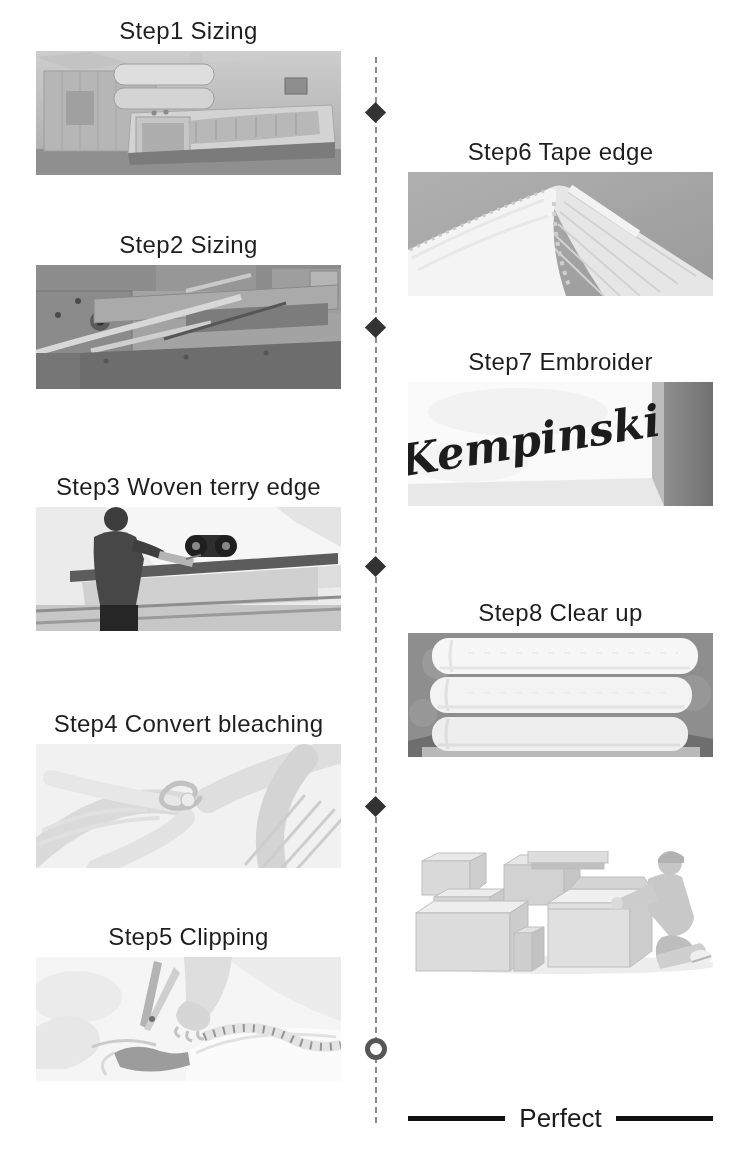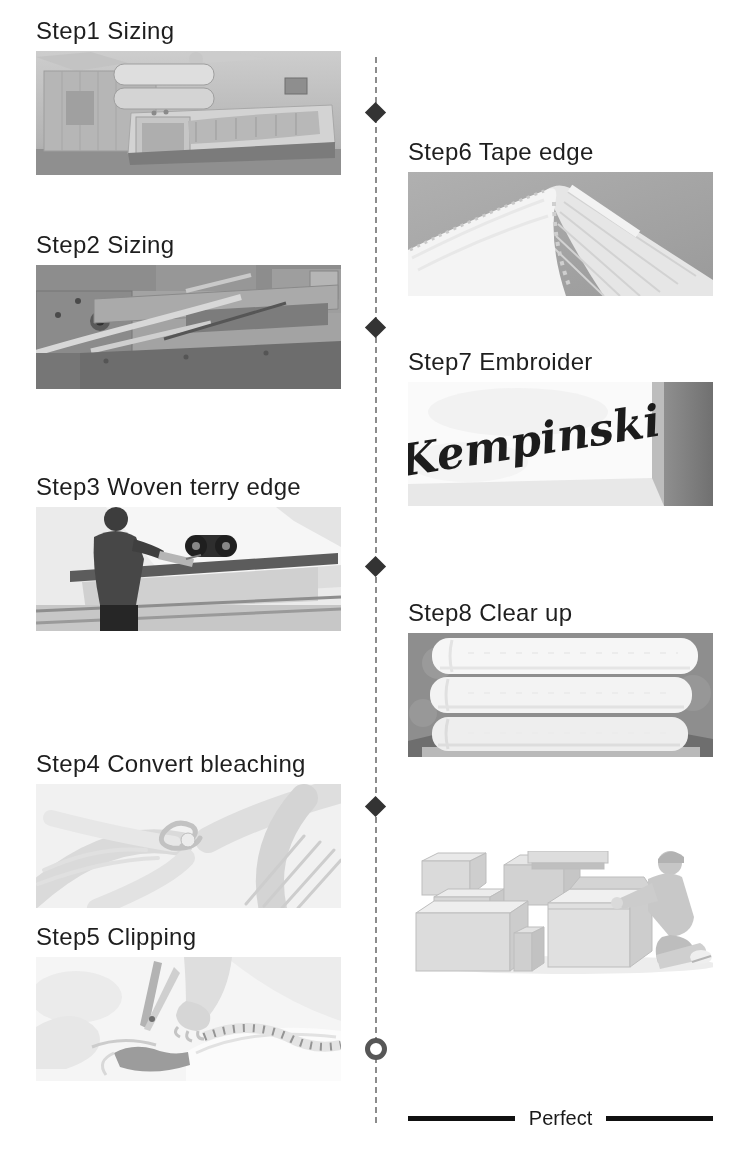--- a/index.html
+++ b/index.html
@@ -1,37 +1,38 @@
 <!DOCTYPE html>
 <html><head>
 <meta charset="utf-8">
 <style>
   html,body{margin:0;padding:0;background:#ffffff;}
   .canvas{
     position:relative;width:750px;height:1151px;background:#ffffff;overflow:hidden;
     font-family:"Liberation Sans", sans-serif;
+    text-align:center;
   }
   .step{position:absolute;width:305px;}
   .step.left{left:36px;}
   .step.right{left:408px;}
   .step-title{
     margin:0 0 8px 0;font-size:24px;font-weight:400;line-height:24px;
     color:#1e1e1e;letter-spacing:0.3px;white-space:nowrap;
   }
   .photo{width:305px;height:124px;overflow:hidden;background:#d8d8d8;}
   .photo svg{display:block;width:305px;height:124px;}
   
   .dashed-line{position:absolute;left:375px;top:57px;height:1066px;width:0;border-left:2px dashed #8c8c8c;}
   .diamond{position:absolute;width:15px;height:15px;background:#333333;transform:rotate(45deg);left:368px;}
   .diamond.d1{top:105px;} .diamond.d2{top:320px;} .diamond.d3{top:559px;} .diamond.d4{top:799px;}
   .circle-marker{position:absolute;left:365px;top:1038px;width:12px;height:12px;border:5px solid #565656;border-radius:50%;background:#ffffff;}
   
   .footer{position:absolute;left:408px;top:1103px;width:305px;height:30px;display:flex;align-items:center;gap:14px;}
   .footer-rule{flex:1;height:5px;background:#111111;}
-  .footer-label{font-size:20px;color:#1a1a1a;line-height:30px;white-space:nowrap;}
+  .footer-label{font-size:26px;color:#1a1a1a;line-height:30px;white-space:nowrap;}
 </style>
 </head>
 <body>
 
 <div class="canvas">
 
   <div class="dashed-line"></div>
   <div class="diamond d1"></div>
   <div class="diamond d2"></div>
   <div class="diamond d3"></div>
@@ -122,21 +123,21 @@
         <rect x="158" y="28" width="34" height="22" rx="4" fill="#2e2e2e"></rect>
         <circle cx="160" cy="39" r="11" fill="#1f1f1f"></circle>
           <circle cx="160" cy="39" r="4" fill="#888888"></circle>
         <circle cx="190" cy="39" r="11" fill="#1f1f1f"></circle>
           <circle cx="190" cy="39" r="4" fill="#888888"></circle>
         <path d="M150,52 L165,48" stroke="#777777" stroke-width="2"></path>
       </svg>
     </div>
   </section>
 
-  <section class="step left" style="top:752px">
+  <section class="step left" style="top:712px">
     <h2 class="step-title">Step4 Convert bleaching</h2>
     <div class="photo">
       <svg viewBox="0 0 305 124" preserveAspectRatio="none">
         <rect width="305" height="124" fill="#f1f1f1"></rect>
         <g fill="none" stroke-linecap="round">
           <path d="M-10,118 Q70,44 145,60" stroke="#dadada" stroke-width="24"></path>
           <path d="M15,34 Q85,52 138,60" stroke="#e7e7e7" stroke-width="16"></path>
           <path d="M305,6 Q225,28 172,56" stroke="#dedede" stroke-width="26"></path>
           <path d="M238,130 Q222,66 268,14" stroke="#d4d4d4" stroke-width="28"></path>
           <path d="M60,124 Q130,96 150,74" stroke="#e2e2e2" stroke-width="18"></path>

